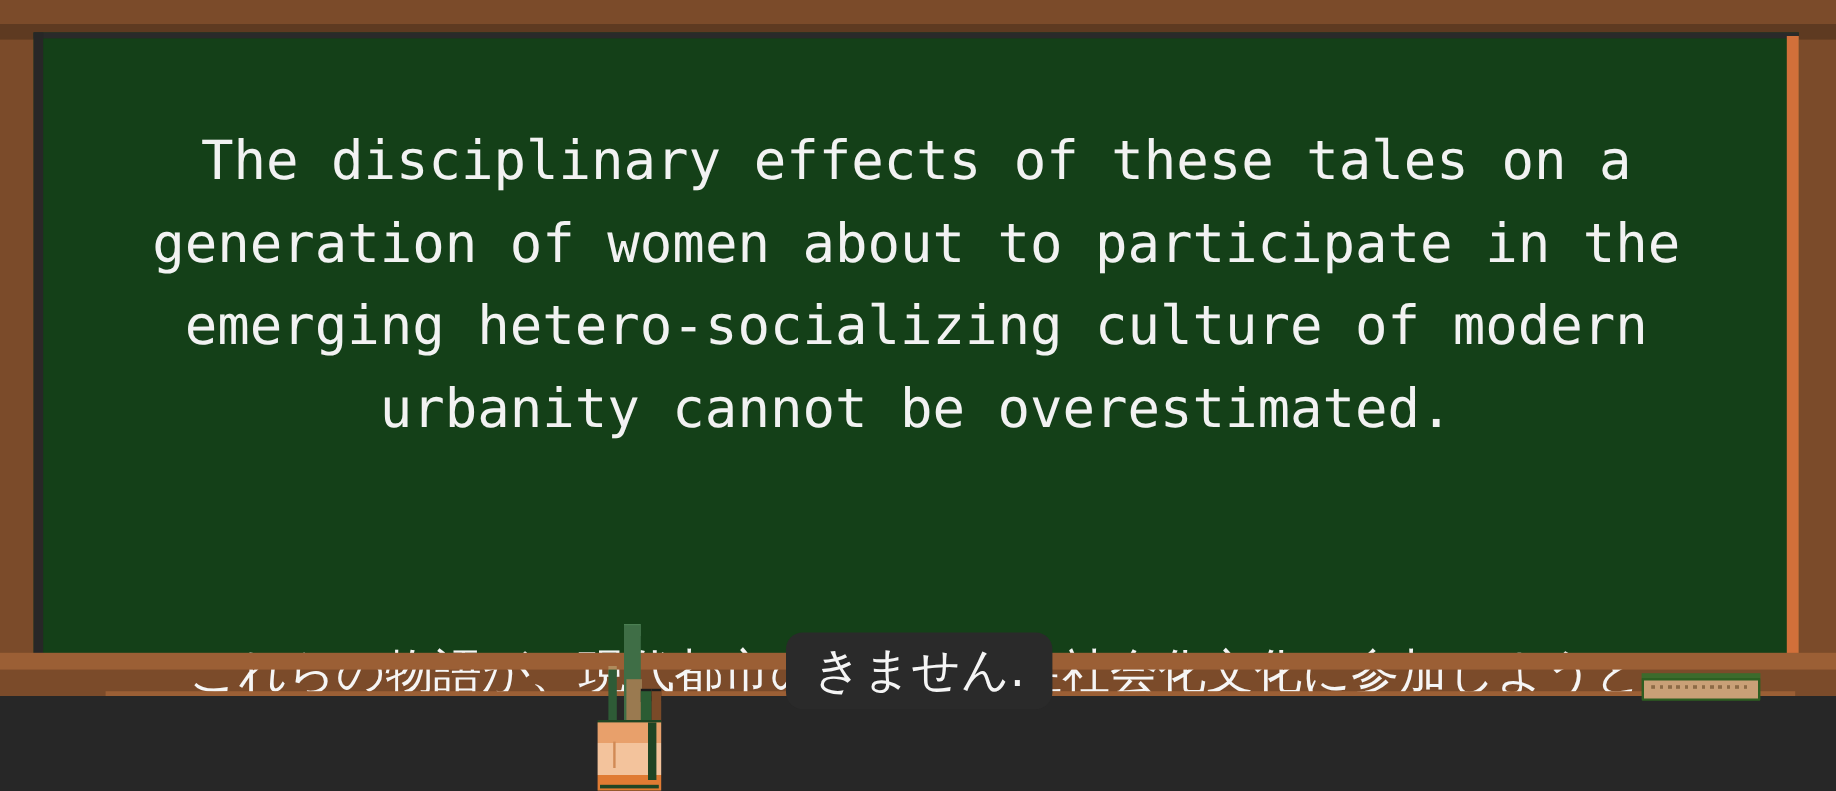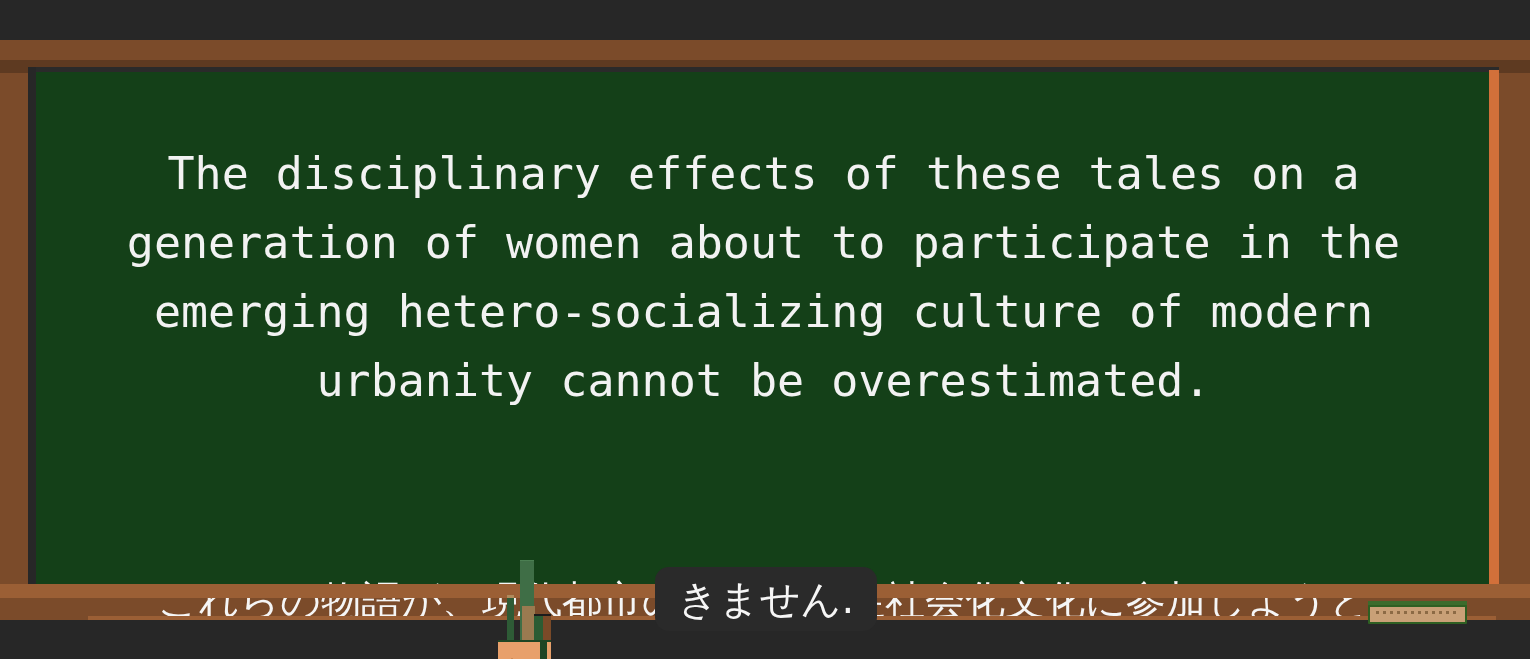--- a/index.html
+++ b/index.html
@@ -11,21 +11,20 @@
     overflow: hidden;
     background: #272727;
     font-family: "DejaVu Sans Mono", monospace;
   }
 
   #stage {
     position: relative;
     width: 1530px;
     height: 520px;
     background: #15803d;
-    margin-top: 40px;
   }
 
   
   .board-frame {
     position: absolute;
     left: 0;
     top: 0;
     width: 1530px;
     height: 580px;
     background: #7B4B2A;

